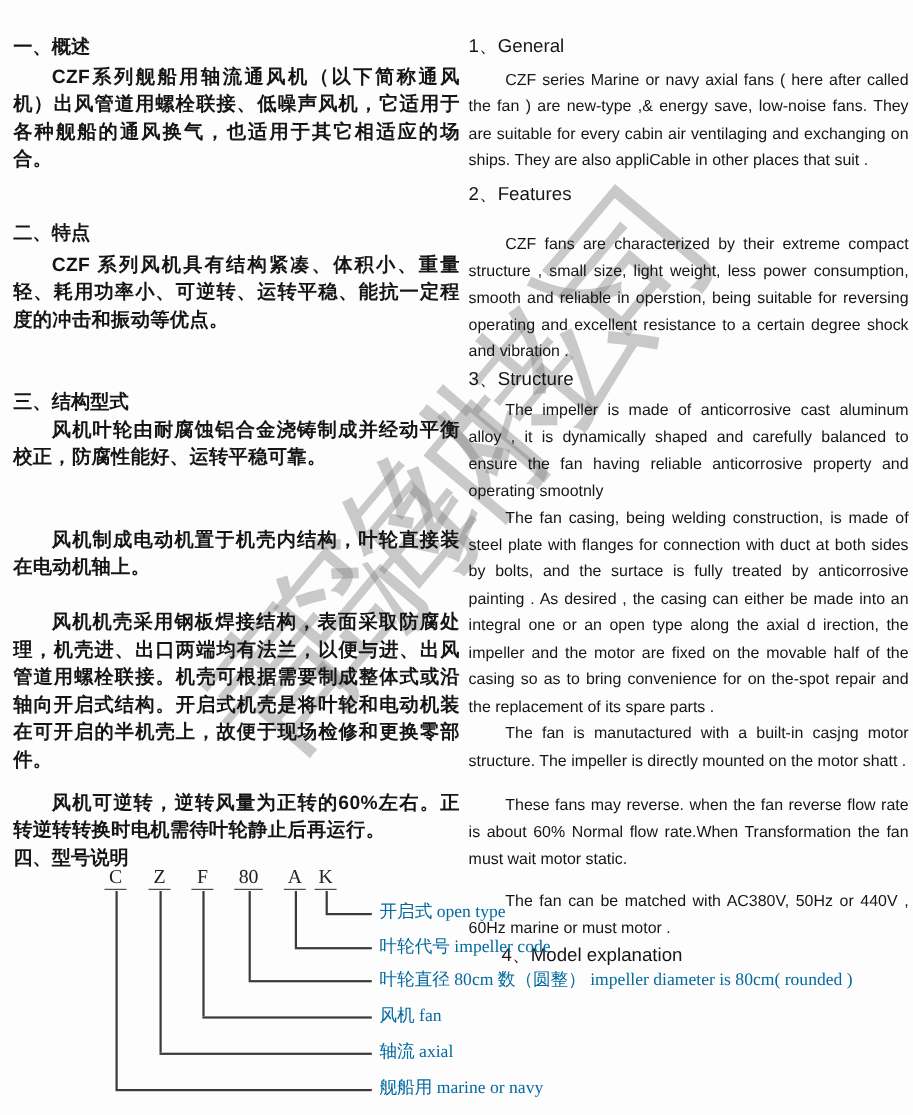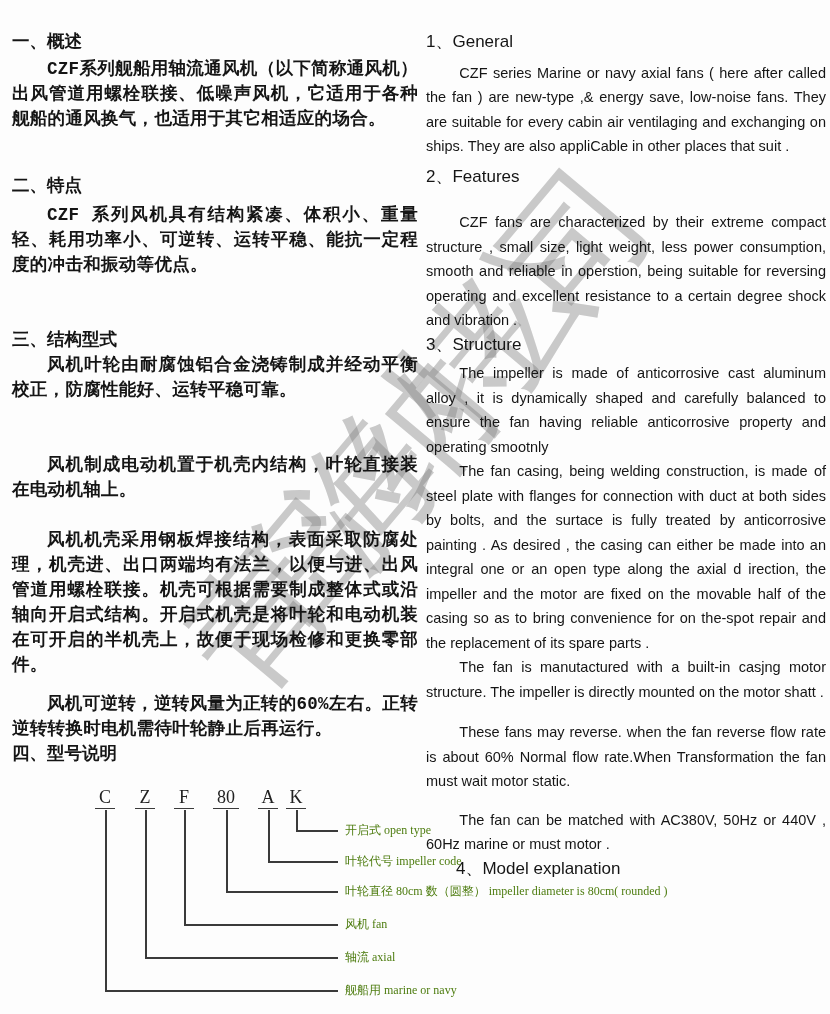--- a/index.html
+++ b/index.html
@@ -23,21 +23,21 @@
     white-space: nowrap;
     color: rgba(128,128,128,0.42);
     transform: rotate(-50deg);
     transform-origin: 0 50%;
     z-index: 0;
     pointer-events: none;
   }
   
   .col-left {
     position: absolute; left: 12px; top: 30px; width: 406px; z-index: 1;
-    font-family: Liberation Mono, monospace;
+    font-family: Liberation Sans, sans-serif;
   }
   .col-right {
     position: absolute; left: 426px; top: 30px; width: 400px; z-index: 1;
     font-family: "Liberation Sans", sans-serif;
   }
   .zh-h {
     font-size: 17.5px; font-weight: bold; line-height: 25px; margin: 0;
   }
   .zh-p {
     font-size: 17.5px; font-weight: bold; line-height: 25px; margin: 0;
@@ -59,21 +59,21 @@
   .code-letter {
     position: absolute; top: 6px;
     font-size: 18px; line-height: 22px; text-align: center;
     border-bottom: 1.5px solid #3a3a3a;
     color: #222;
   }
   .vline { position: absolute; width: 1.5px; background: #3a3a3a; }
   .hline { position: absolute; height: 1.5px; background: #3a3a3a; }
   .dlabel {
     position: absolute; left: 345px;
-    font-size: 12px; line-height: 20px; white-space: nowrap; color: #4d7c0f;
+    font-size: 16px; line-height: 20px; white-space: nowrap; color: #0369a1;
   }
 </style>
 </head>
 <body>
 
 <div class="page">
 
   <div class="watermark">青岛海纳特公司</div>
 
   <div class="col-left">

